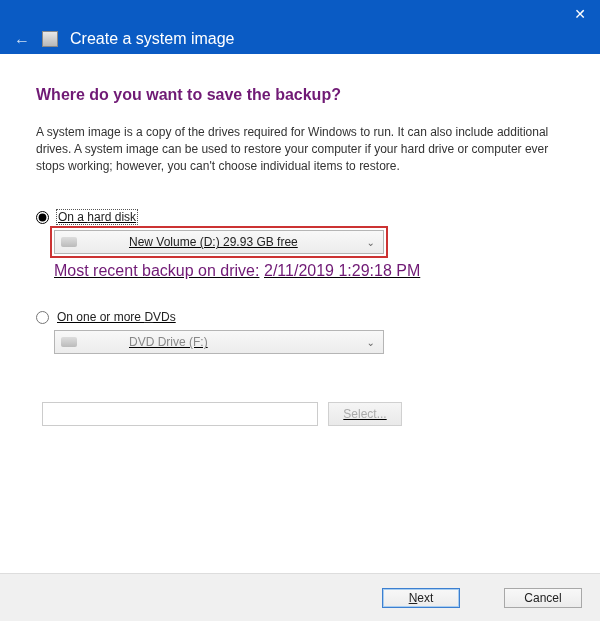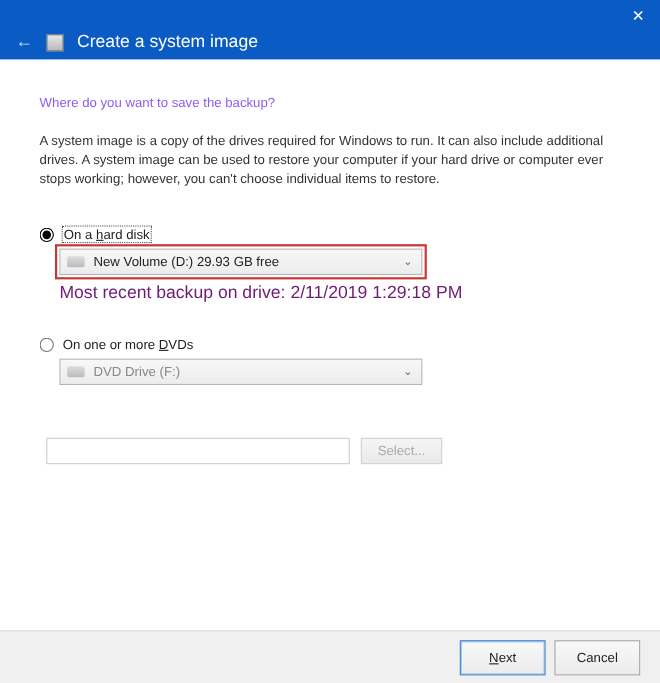--- a/index.html
+++ b/index.html
@@ -49,31 +49,31 @@
     position: relative;
   }
   .title-text {
     font-size: 16px;
     color: #fff;
   }
   .content {
     padding: 24px 36px 0 36px;
   }
   .heading {
-    color: #8b5cf6;
-    font-size: 12px;
-    font-weight: 400;
+    color: #701a75;
+    font-size: 16px;
+    font-weight: 700;
     margin: 8px 0 20px 0;
   }
   .desc {
     color: #333;
     line-height: 1.4;
     margin-bottom: 36px;
   }
-  .option-group { margin-bottom: 30px; }
+  .option-group { margin-bottom: 30px; text-decoration: underline; }
   .radio-row {
     display: flex;
     align-items: center;
     gap: 4px;
     margin-bottom: 6px;
   }
   .radio-row input[type="radio"] {
     margin: 0 4px 0 0;
     accent-color: #000;
   }
@@ -92,20 +92,21 @@
     height: 24px;
     background: linear-gradient(#f8f8f8,#ececec);
     border: 1px solid #b5b5b5;
     display: flex;
     align-items: center;
     padding: 0 6px;
     position: relative;
     cursor: pointer;
     font-size: 12px;
     color: #222;
+    gap: 44px;
   }
   .dropdown.highlighted {
     outline: 2px solid #cc3333;
     outline-offset: 2px;
   }
   .dropdown .dd-icon {
     width: 16px; height: 10px;
     margin-right: 8px;
     background: linear-gradient(#ddd,#bbb);
     border-radius: 2px;
@@ -158,29 +159,30 @@
     border-top: 1px solid #ddd;
     height: 48px;
     display: flex;
     justify-content: flex-end;
     align-items: center;
     padding-right: 18px;
     gap: 8px;
   }
   .btn {
     width: 78px;
-    height: 32px;
+    height: 20px;
     background: linear-gradient(#f8f8f8,#ececec);
     border: 1px solid #a8a8a8;
     font-size: 12px;
     color: #222;
     cursor: pointer;
     display: flex;
     align-items: center;
     justify-content: center;
+    margin-left: 36px;
   }
   .btn.primary {
     border: 1px solid #3c7fd0;
     box-shadow: inset 0 0 0 1px #a8cdf0;
   }
 </style>
 </head>
 <body>
 
 <div class="titlebar">

